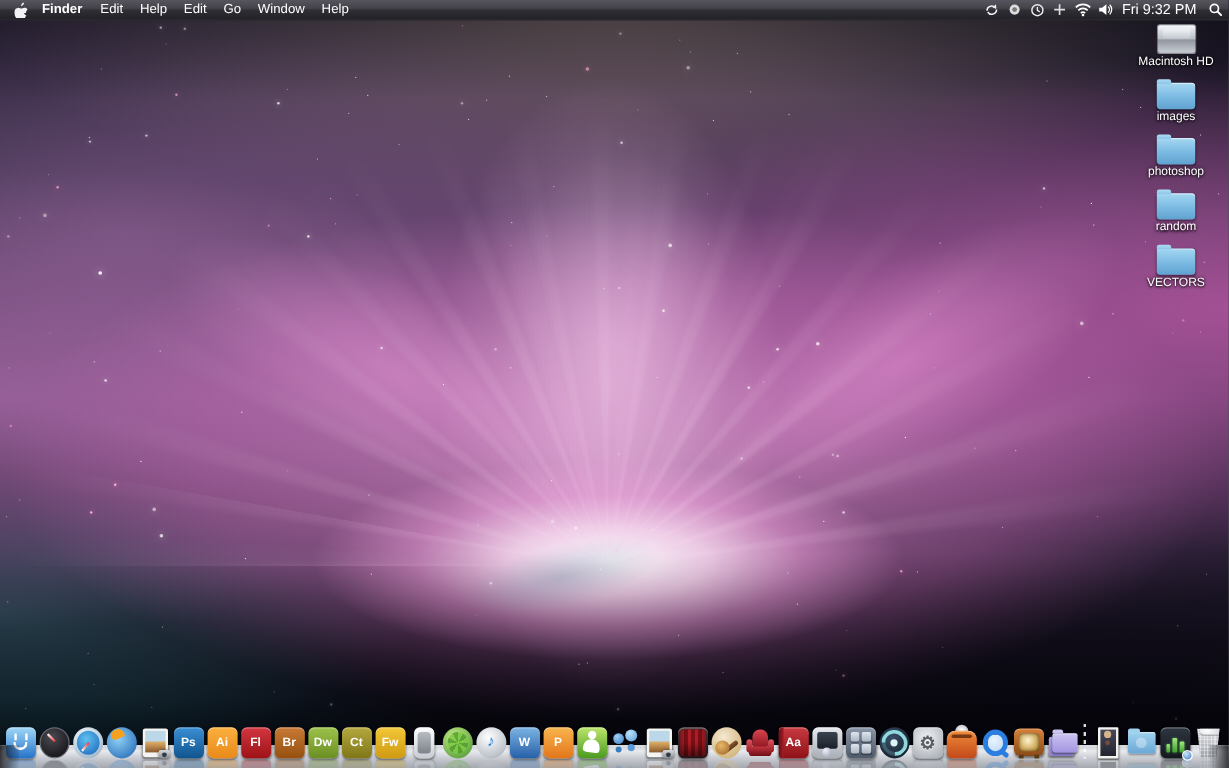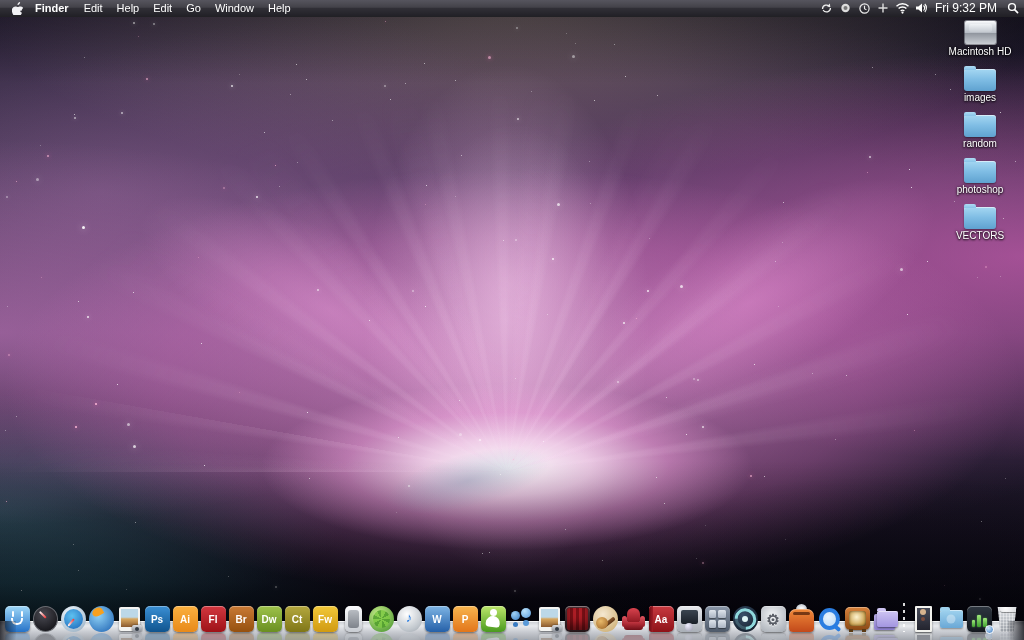--- a/index.html
+++ b/index.html
@@ -407,25 +407,25 @@
       <div class="desk-item">
         <div class="icon-drive"></div>
         <div class="desk-label">Macintosh HD</div>
       </div>
       <div class="desk-item">
         <div class="icon-folder"></div>
         <div class="desk-label">images</div>
       </div>
       <div class="desk-item">
         <div class="icon-folder"></div>
-        <div class="desk-label">random</div>
+        <div class="desk-label">photoshop</div>
       </div>
       <div class="desk-item">
         <div class="icon-folder"></div>
-        <div class="desk-label">photoshop</div>
+        <div class="desk-label">random</div>
       </div>
       <div class="desk-item">
         <div class="icon-folder"></div>
         <div class="desk-label">VECTORS</div>
       </div>
     </div>
 
   <div style="position:absolute; left:0; top:621px; width:1024px; height:19px; z-index:8;
               background:linear-gradient(180deg,#cfd2d7 0%,#e8eaed 22%,#c8cbd1 55%,#a4a8af 100%);
               border-top:1px solid rgba(255,255,255,.9);"></div>

